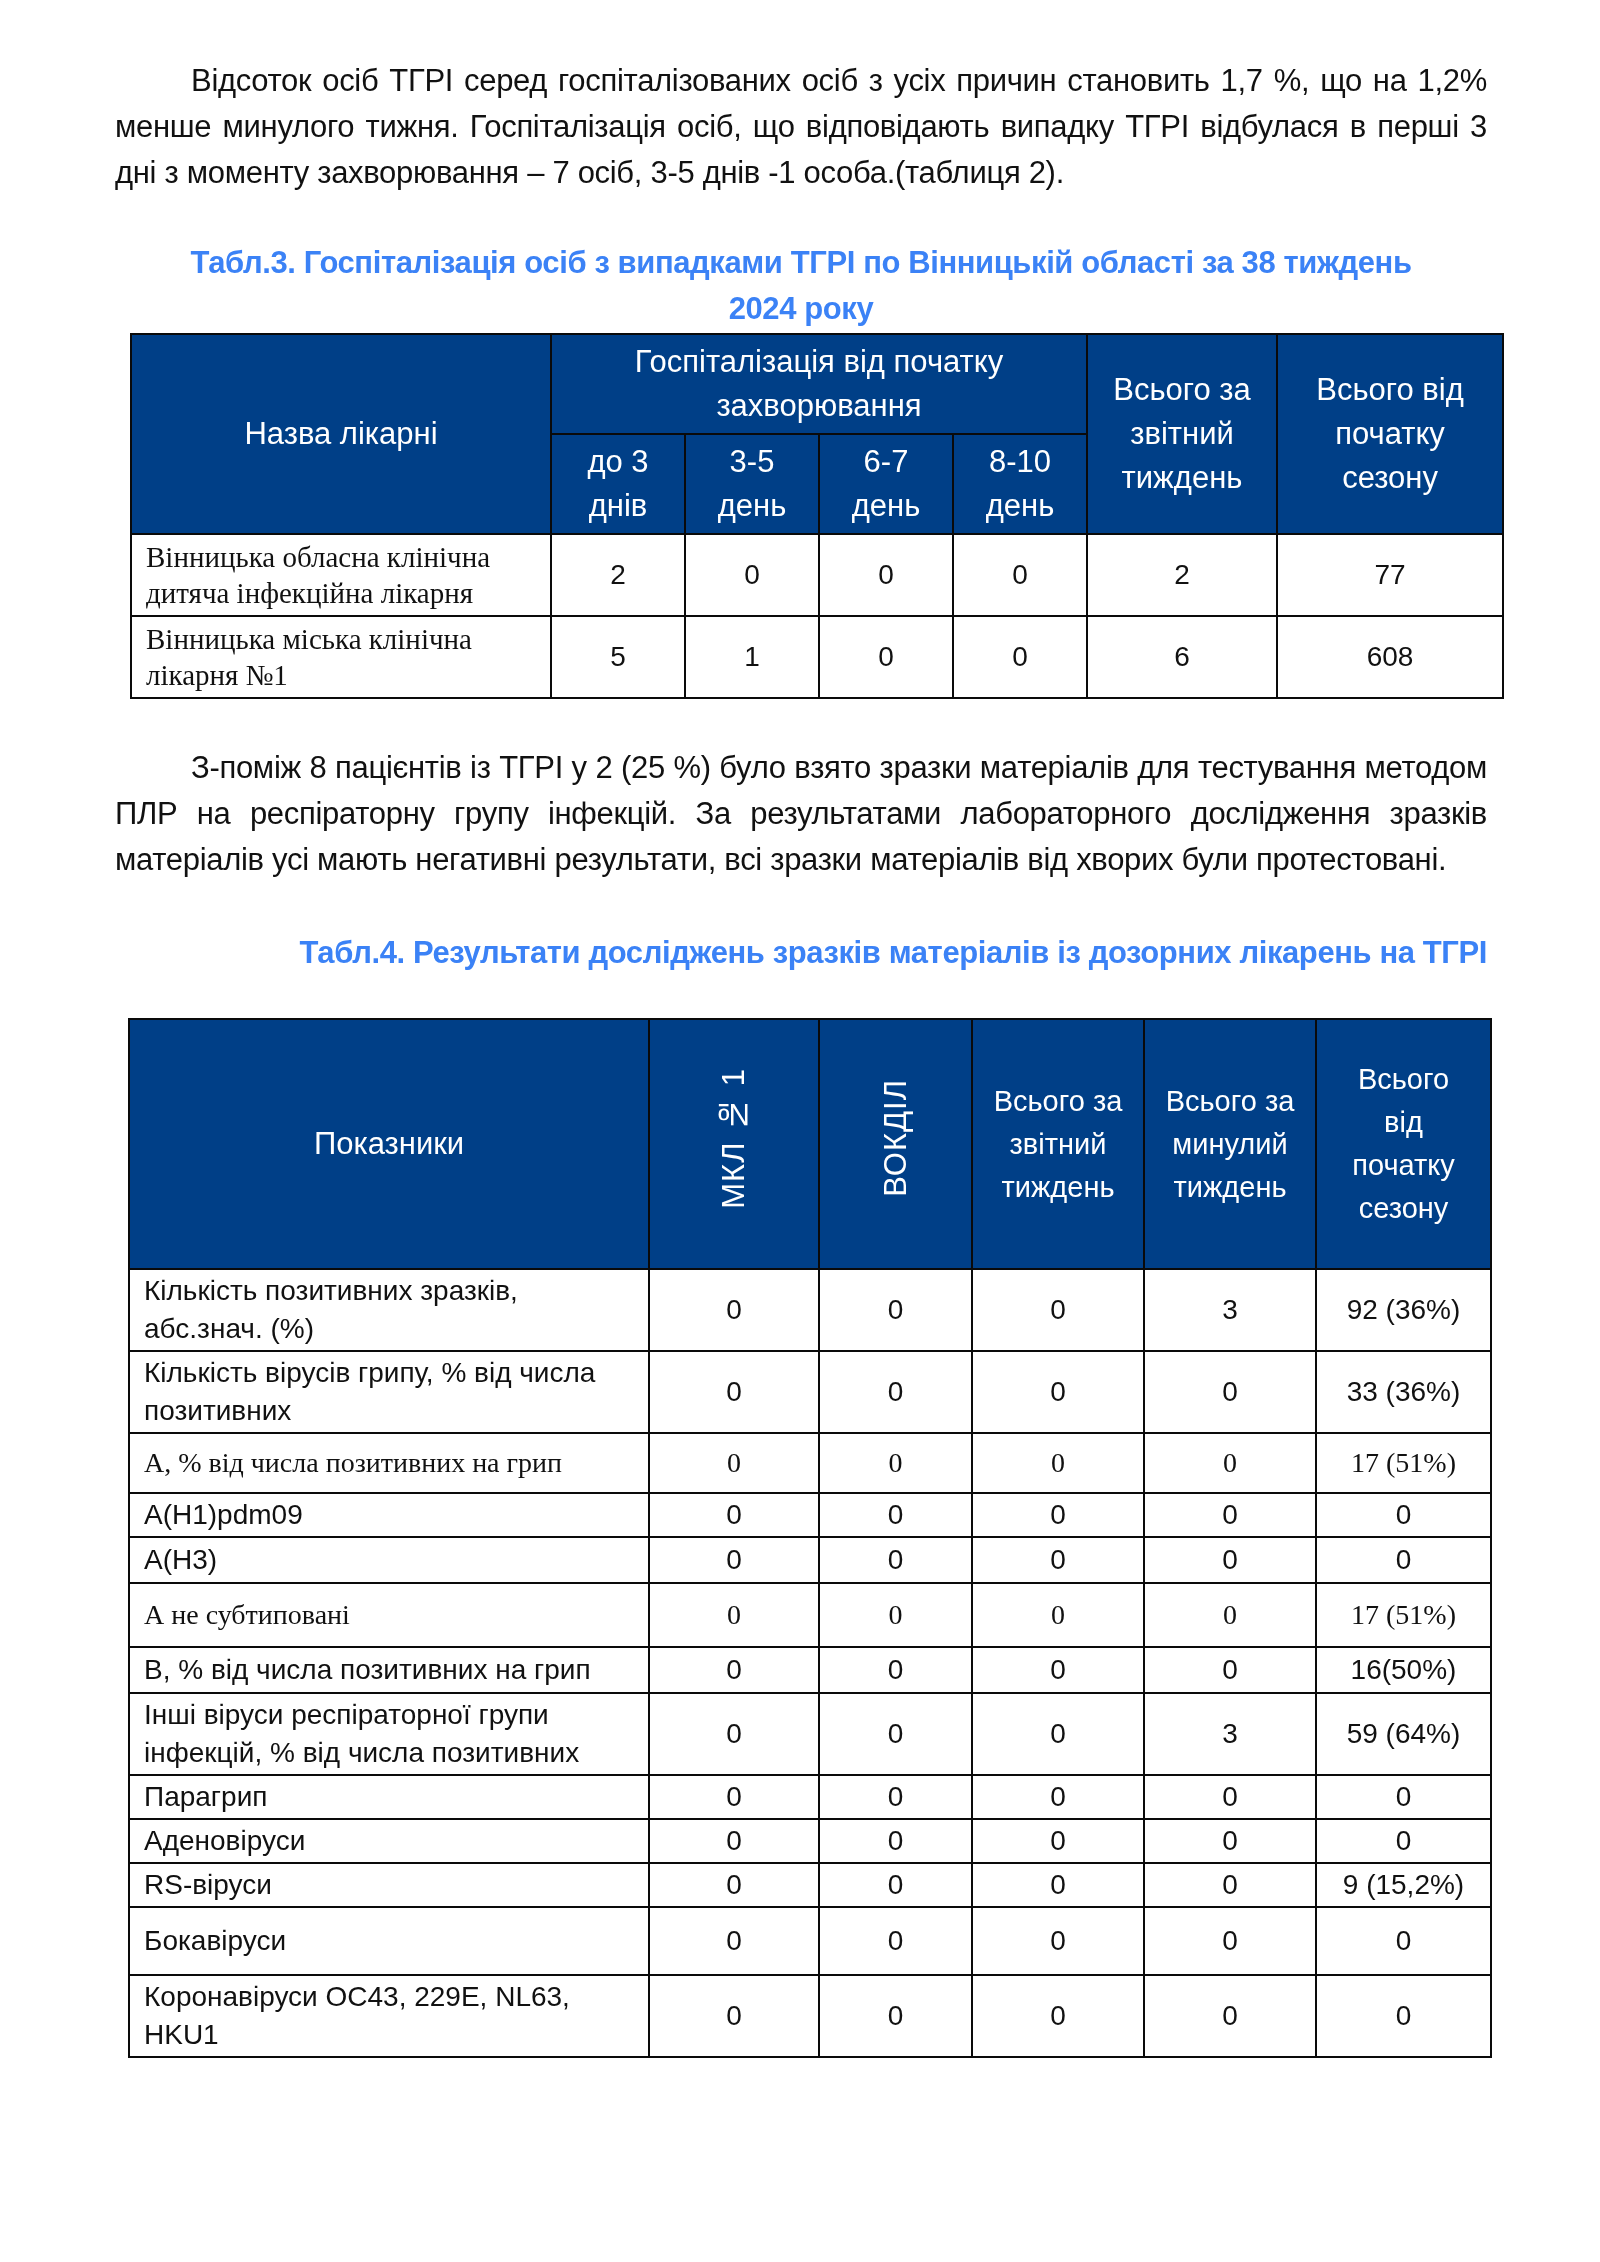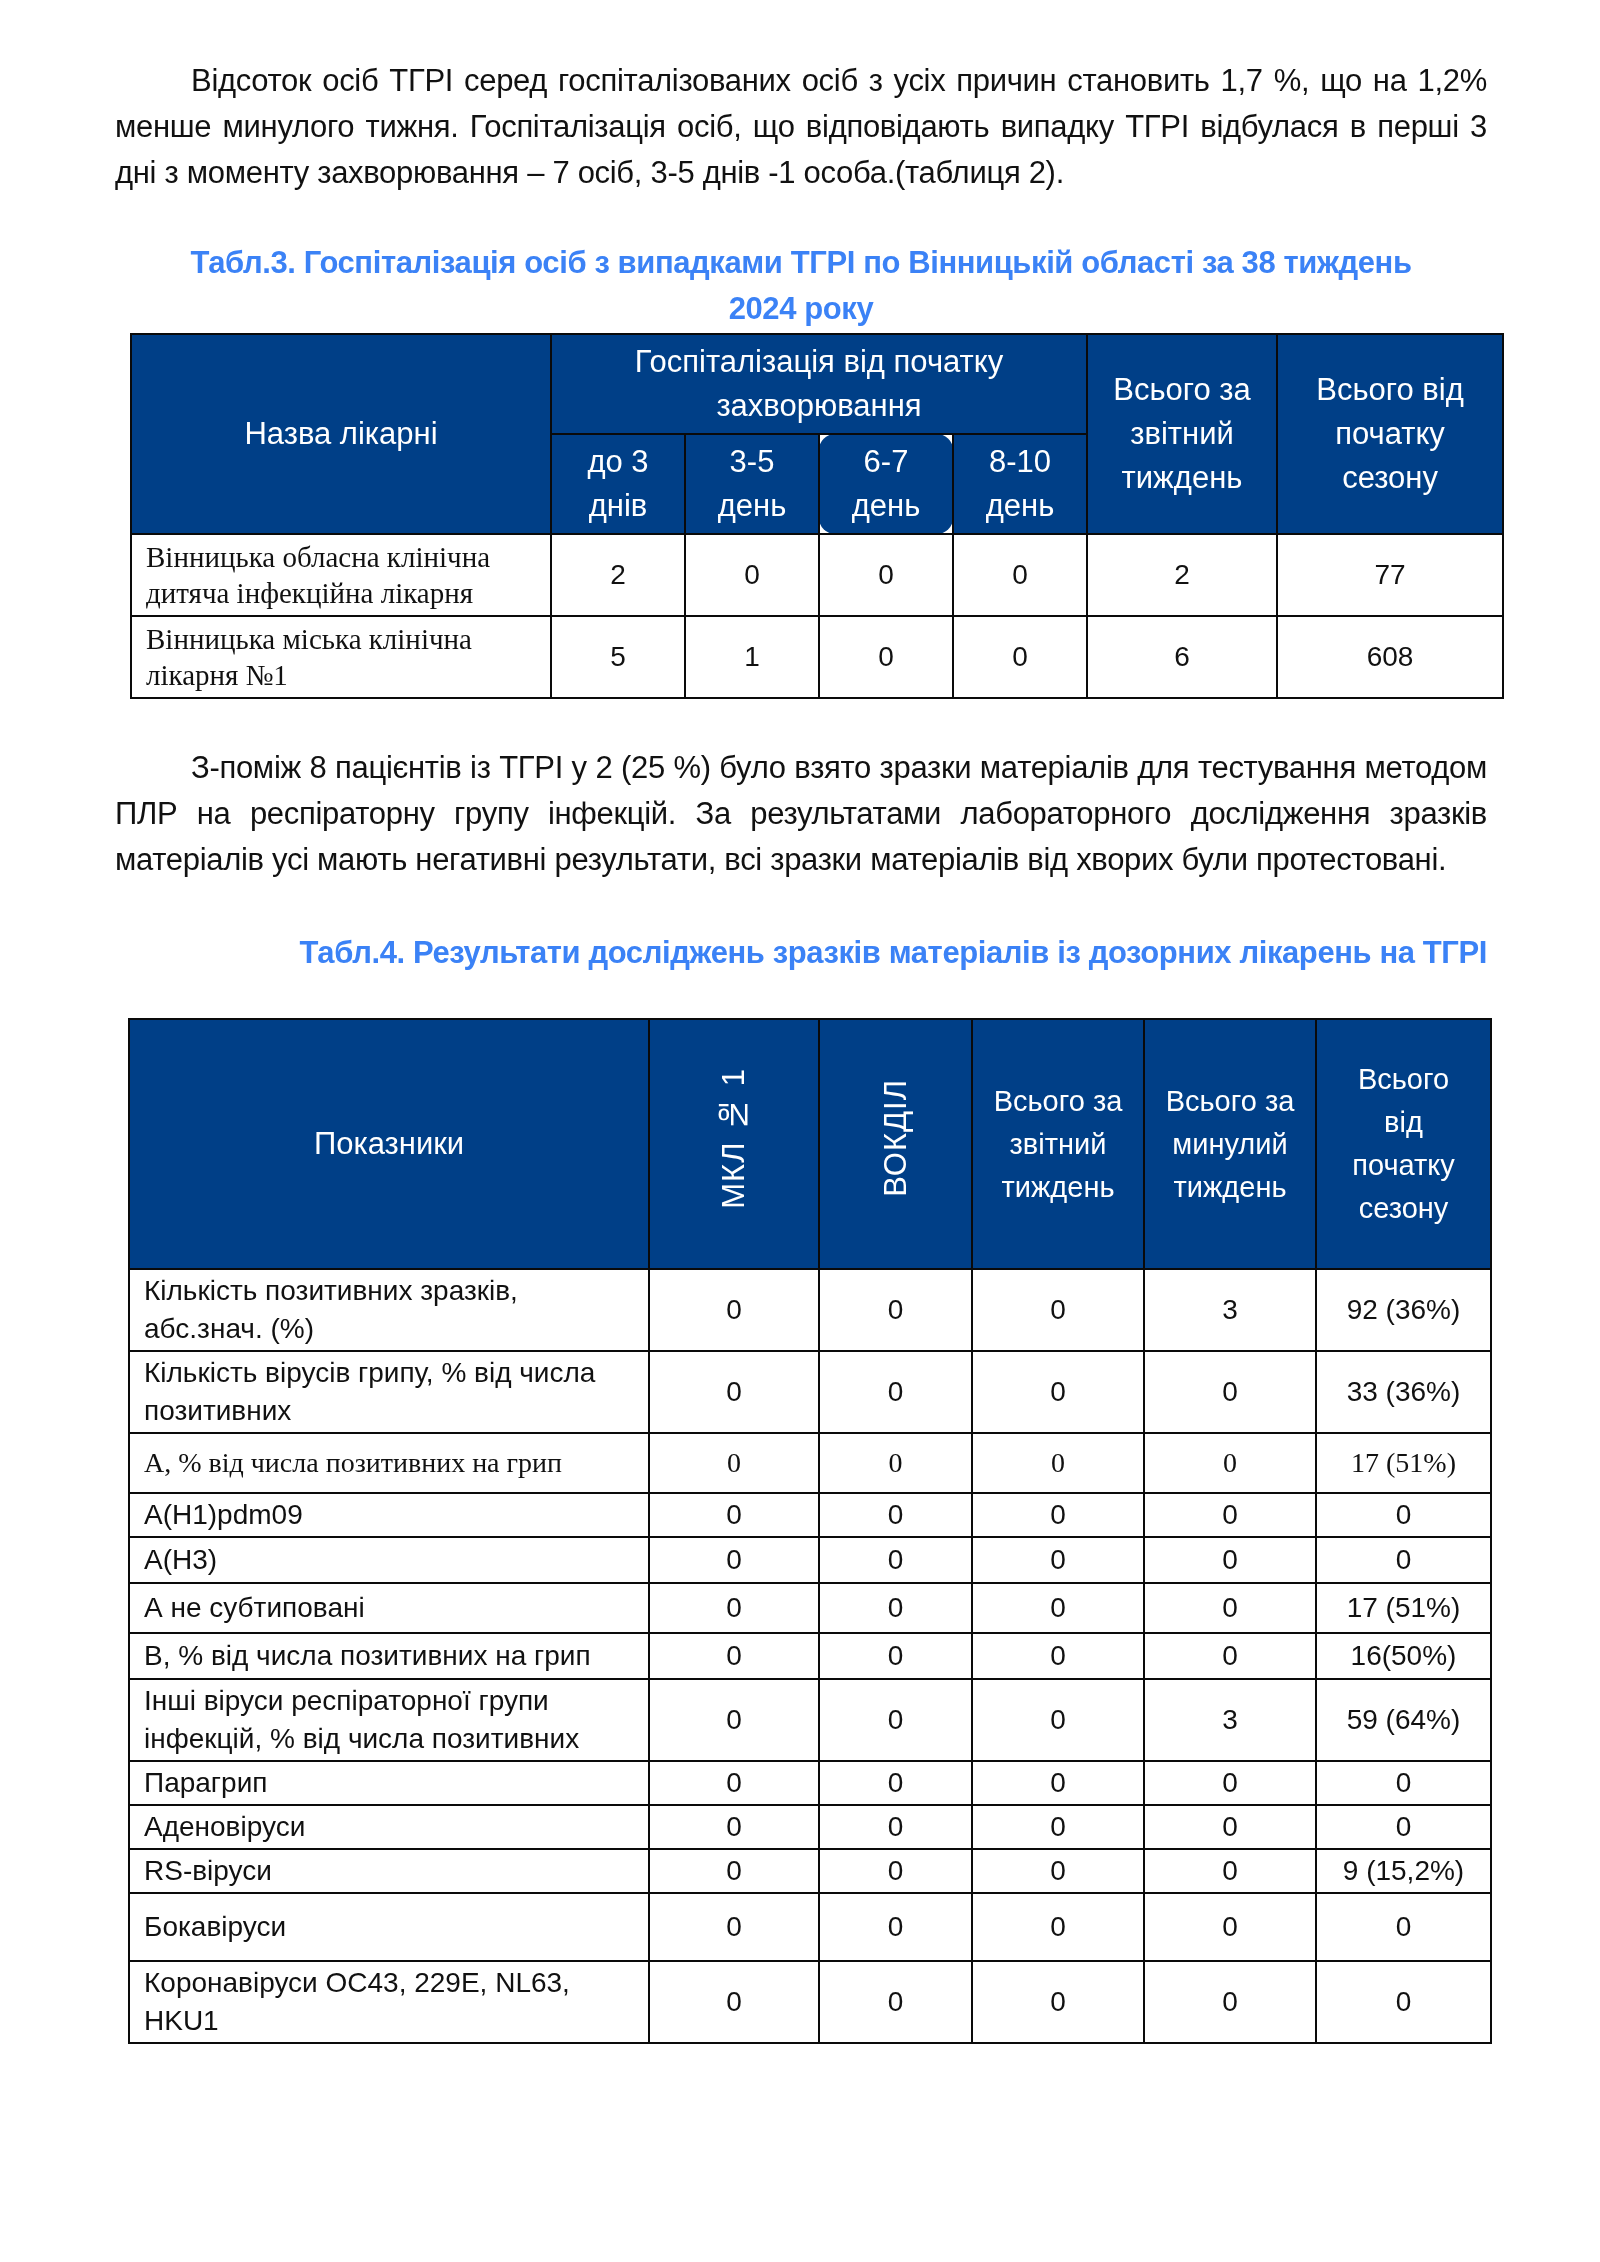--- a/index.html
+++ b/index.html
@@ -47,21 +47,21 @@
   <thead>
     <tr style="height:100px;">
       <th rowspan="2">Назва лікарні</th>
       <th colspan="4" style="padding:0 60px;">Госпіталізація від початку захворювання</th>
       <th rowspan="2" style="padding:0 18px;">Всього за звітний тиждень</th>
       <th rowspan="2" style="padding:0 20px;">Всього від початку сезону</th>
     </tr>
     <tr style="height:100px;">
       <th style="padding:0 24px;">до 3 днів</th>
       <th style="padding:0 24px;">3-5 день</th>
-      <th style="padding:0 24px;border-radius:16px;">6-7 день</th>
+      <th style="padding:0 24px;">6-7 день</th>
       <th style="padding:0 24px;">8-10 день</th>
     </tr>
   </thead>
   <tbody>
     <tr style="height:80px;">
       <td class="name-serif">Вінницька обласна клінічна дитяча інфекційна лікарня</td>
       <td>2</td>
       <td>0</td>
       <td>0</td>
       <td>0</td>
@@ -139,21 +139,21 @@
       <td>0</td>
     </tr>
     <tr style="height:46px;">
       <td class="name">A(H3)</td>
       <td>0</td>
       <td>0</td>
       <td>0</td>
       <td>0</td>
       <td>0</td>
     </tr>
-    <tr style="height:50px;">
+    <tr style="height:64px;font-family:Liberation Serif, serif;">
       <td class="name">А не субтиповані</td>
       <td>0</td>
       <td>0</td>
       <td>0</td>
       <td>0</td>
       <td>17 (51%)</td>
     </tr>
     <tr style="height:46px;">
       <td class="name">В, % від числа позитивних на грип</td>
       <td>0</td>

